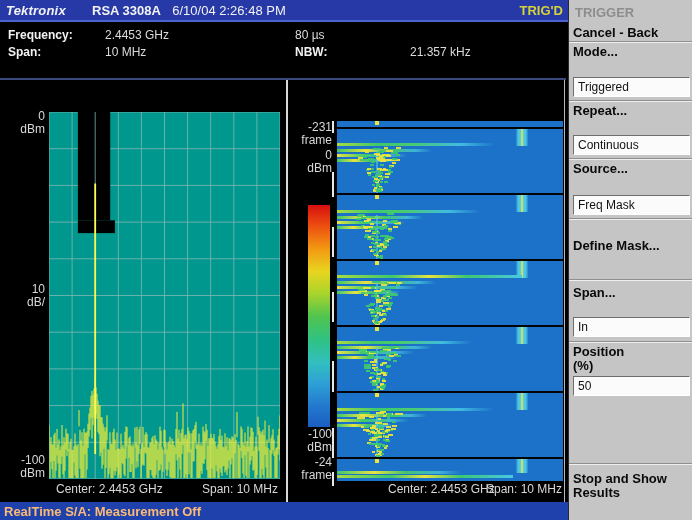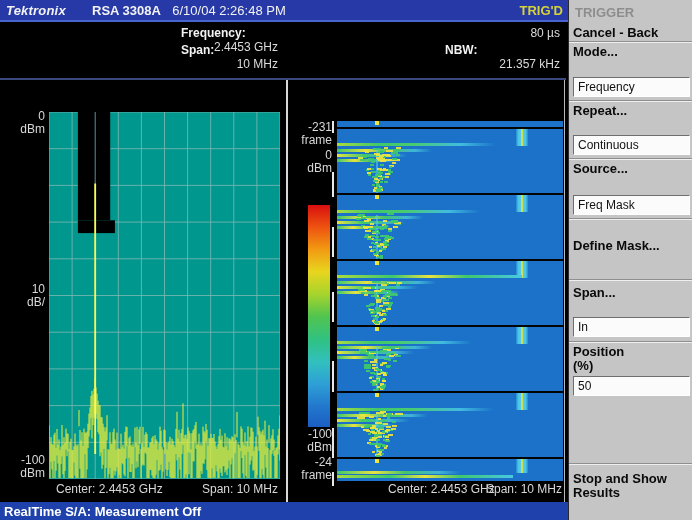--- a/index.html
+++ b/index.html
@@ -17,21 +17,21 @@
   #titlebar .model { position:absolute; left:92px; top:3px; font-size:13px; font-weight:bold; }
   #titlebar .datetime { position:absolute; left:0; right:110px; top:3px; text-align:center; font-size:13px; }
   #titlebar .trig { position:absolute; right:5px; top:3px; font-size:13px; font-weight:bold; color:#d6d23a; }
   #titlebar-underline { left:0; top:20px; width:568px; height:2px; background:#4a63cc; }
 
   
   #readout { left:0; top:23px; width:566px; height:55px; background:#000; }
   .ro-col { position:absolute; top:3px; }
   #ro-left { left:8px; width:270px; }
   #ro-right { left:295px; width:265px; }
-  .ro-row { display:flex; height:17px; align-items:flex-end;flex-direction:column; }
+  .ro-row { display:flex; height:17px; align-items:center; }
   .ro-label { font-size:12px; font-weight:bold; color:#f2f2f2; }
   .ro-value { font-size:12px; color:#dcdcdc; }
   #ro-left .ro-label { width:97px; }
   #ro-right .ro-label { width:115px; }
   #readout-sep { left:0; top:78px; width:566px; height:2px; background:#39497e; }
 
   
   #spectrum-panel { left:2px; top:80px; width:281px; height:422px; background:#000; }
   #panel-divider { left:286px; top:80px; width:2px; height:422px; background:#d8d8d8; }
   #sgram-panel { left:288px; top:80px; width:278px; height:422px; background:#000; }
@@ -57,21 +57,21 @@
   .menu-title { position:absolute; left:6px; font-size:13px; font-weight:bold; color:#8d8d8d; }
   .menu-action { position:absolute; left:4px; right:2px; font-size:13px; font-weight:bold; color:#0a0a0a; line-height:14px; cursor:default; }
   .menu-field { position:absolute; left:4px; width:117px; height:20px; background:#fbfbfb;
     border-top:1px solid #6e6e6e; border-left:1px solid #6e6e6e;
     border-bottom:1px solid #ffffff; border-right:1px solid #ffffff;
     font-size:12px; color:#111; padding:2px 0 0 4px; }
   .menu-sep { position:absolute; left:0; width:124px; height:2px;
     border-top:1px solid #8f8f8f; border-bottom:1px solid #efefef; }
 
   
-  #statusbar { left:0; top:502px; width:568px; height:18px; background:#1e41ac; color:#ffffff; }
+  #statusbar { left:0; top:502px; width:568px; height:18px; background:#1e41ac; color:#fdba74; }
   #statusbar span { position:absolute; left:4px; top:2px; font-size:13px; font-weight:bold; }
 </style>
 </head>
 <body>
 
 <div id="screen">
 
   <div class="abs" id="titlebar">
     <span class="brand">Tektronix</span>
     <span class="model">RSA 3308A</span>
@@ -669,21 +669,21 @@
   <div class="abs" id="sidebar">
     <div class="menu-title" style="top:5px;">TRIGGER</div>
     <div id="menu-items">
         <div class="menu-action" style="top: 26px; position: absolute;">
           <div>Cancel - Back</div>
         </div>
         <div class="menu-sep" style="top: 41px; position: absolute;"></div>
         <div class="menu-action" style="top: 45px; position: absolute;">
           <div>Mode...</div>
         </div>
-        <div class="menu-field" style="top: 77px; position: absolute;">Frequency</div>
+        <div class="menu-field" style="top: 77px; position: absolute;">Triggered</div>
         <div class="menu-sep" style="top: 100px; position: absolute;"></div>
         <div class="menu-action" style="top: 104px; position: absolute;">
           <div>Repeat...</div>
         </div>
         <div class="menu-field" style="top: 135px; position: absolute;">Continuous</div>
         <div class="menu-sep" style="top: 158px; position: absolute;"></div>
         <div class="menu-action" style="top: 162px; position: absolute;">
           <div>Source...</div>
         </div>
         <div class="menu-field" style="top: 195px; position: absolute;">Freq Mask</div>

